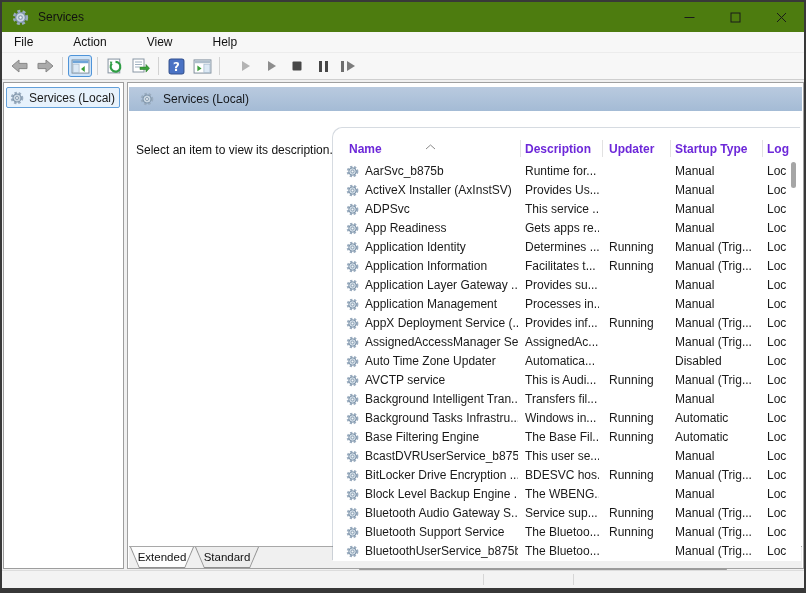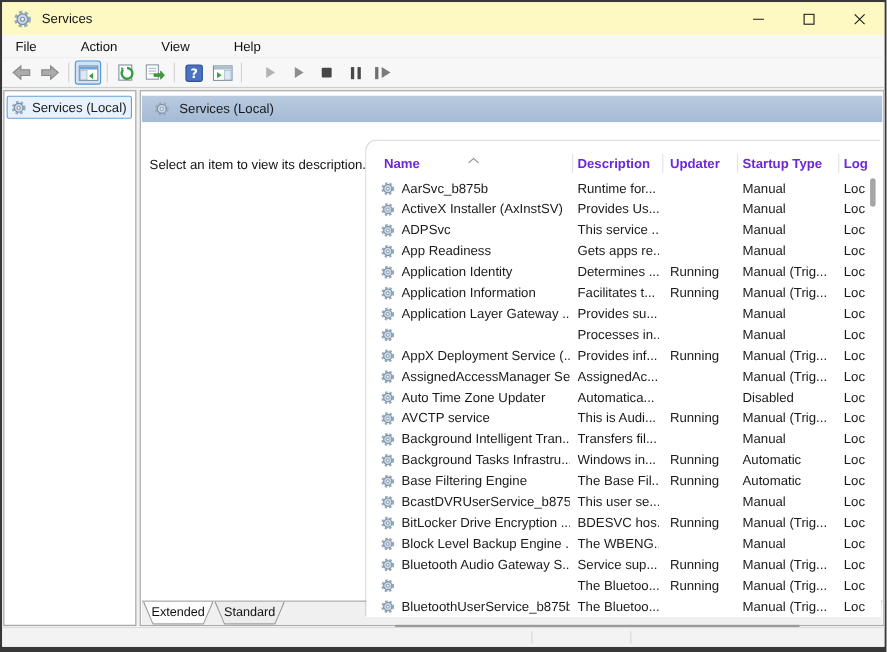--- a/index.html
+++ b/index.html
@@ -5,21 +5,21 @@
   html,body{margin:0;padding:0;background:#cfcfcf;}
   *{box-sizing:border-box;}
   .window{
     position:relative;width:806px;height:593px;background:#383838;
     font-family:"Liberation Sans","DejaVu Sans",sans-serif;color:#1a1a1a;
     overflow:hidden;
   }
   .chrome{position:absolute;left:2px;top:2px;width:802px;height:586px;background:#f5f5f5;}
 
   
-  .titlebar{position:absolute;left:0;top:0;right:0;height:30px;background:#fef9c3;display:flex;align-items:center;}
+  .titlebar{position:absolute;left:0;top:0;right:0;height:30px;background:#4d7c0f;display:flex;align-items:center;}
   .app-icon{margin-left:10px;display:flex;align-items:center;}
   .title-text{margin-left:9px;font-size:12px;color:#111;}
   .win-controls{position:absolute;right:0;top:0;height:30px;display:flex;}
   .win-btn{width:46px;height:30px;display:flex;align-items:center;justify-content:center;background:transparent;border:0;padding:0;}
 
   
   .menubar{position:absolute;left:0;top:30px;right:0;height:21px;background:#f7f7f7;display:flex;align-items:center;border-bottom:1px solid #ececec;gap:22px;}
   .menu-item{font-size:12px;padding:2px 9px;color:#111;}
   .menu-item:first-child{margin-left:3px;}
 
@@ -367,20 +367,21 @@
                   <span class="cell c-logon">Loc</span>
                 </div>
                 <div class="srow">
                   <span class="cell icon c-icon">
                     <svg width="13" height="13" viewBox="0 0 16 16">
   <circle cx="8" cy="8" r="5" fill="none" stroke="#9aacbf" stroke-width="4.4" stroke-dasharray="2.3 1.8"></circle>
   <circle cx="8" cy="8" r="4.6" fill="#ccd8e3" stroke="#7b92a8" stroke-width="1.2"></circle>
   <circle cx="8" cy="8" r="1.7" fill="#f4f7fa" stroke="#7b92a8" stroke-width="1"></circle>
                     </svg>
                   </span>
+                  <span class="cell c-name">Application Management</span>
                   <span class="cell c-desc">Processes in...</span>
                   <span class="cell c-status"></span>
                   <span class="cell c-startup">Manual</span>
                   <span class="cell c-logon">Loc</span>
                 </div>
                 <div class="srow">
                   <span class="cell icon c-icon">
                     <svg width="13" height="13" viewBox="0 0 16 16">
   <circle cx="8" cy="8" r="5" fill="none" stroke="#9aacbf" stroke-width="4.4" stroke-dasharray="2.3 1.8"></circle>
   <circle cx="8" cy="8" r="4.6" fill="#ccd8e3" stroke="#7b92a8" stroke-width="1.2"></circle>
@@ -534,20 +535,21 @@
                   <span class="cell c-logon">Loc</span>
                 </div>
                 <div class="srow">
                   <span class="cell icon c-icon">
                     <svg width="13" height="13" viewBox="0 0 16 16">
   <circle cx="8" cy="8" r="5" fill="none" stroke="#9aacbf" stroke-width="4.4" stroke-dasharray="2.3 1.8"></circle>
   <circle cx="8" cy="8" r="4.6" fill="#ccd8e3" stroke="#7b92a8" stroke-width="1.2"></circle>
   <circle cx="8" cy="8" r="1.7" fill="#f4f7fa" stroke="#7b92a8" stroke-width="1"></circle>
                     </svg>
                   </span>
+                  <span class="cell c-name">Bluetooth Support Service</span>
                   <span class="cell c-desc">The Bluetoo...</span>
                   <span class="cell c-status">Running</span>
                   <span class="cell c-startup">Manual (Trig...</span>
                   <span class="cell c-logon">Loc</span>
                 </div>
                 <div class="srow">
                   <span class="cell icon c-icon">
                     <svg width="13" height="13" viewBox="0 0 16 16">
   <circle cx="8" cy="8" r="5" fill="none" stroke="#9aacbf" stroke-width="4.4" stroke-dasharray="2.3 1.8"></circle>
   <circle cx="8" cy="8" r="4.6" fill="#ccd8e3" stroke="#7b92a8" stroke-width="1.2"></circle>

